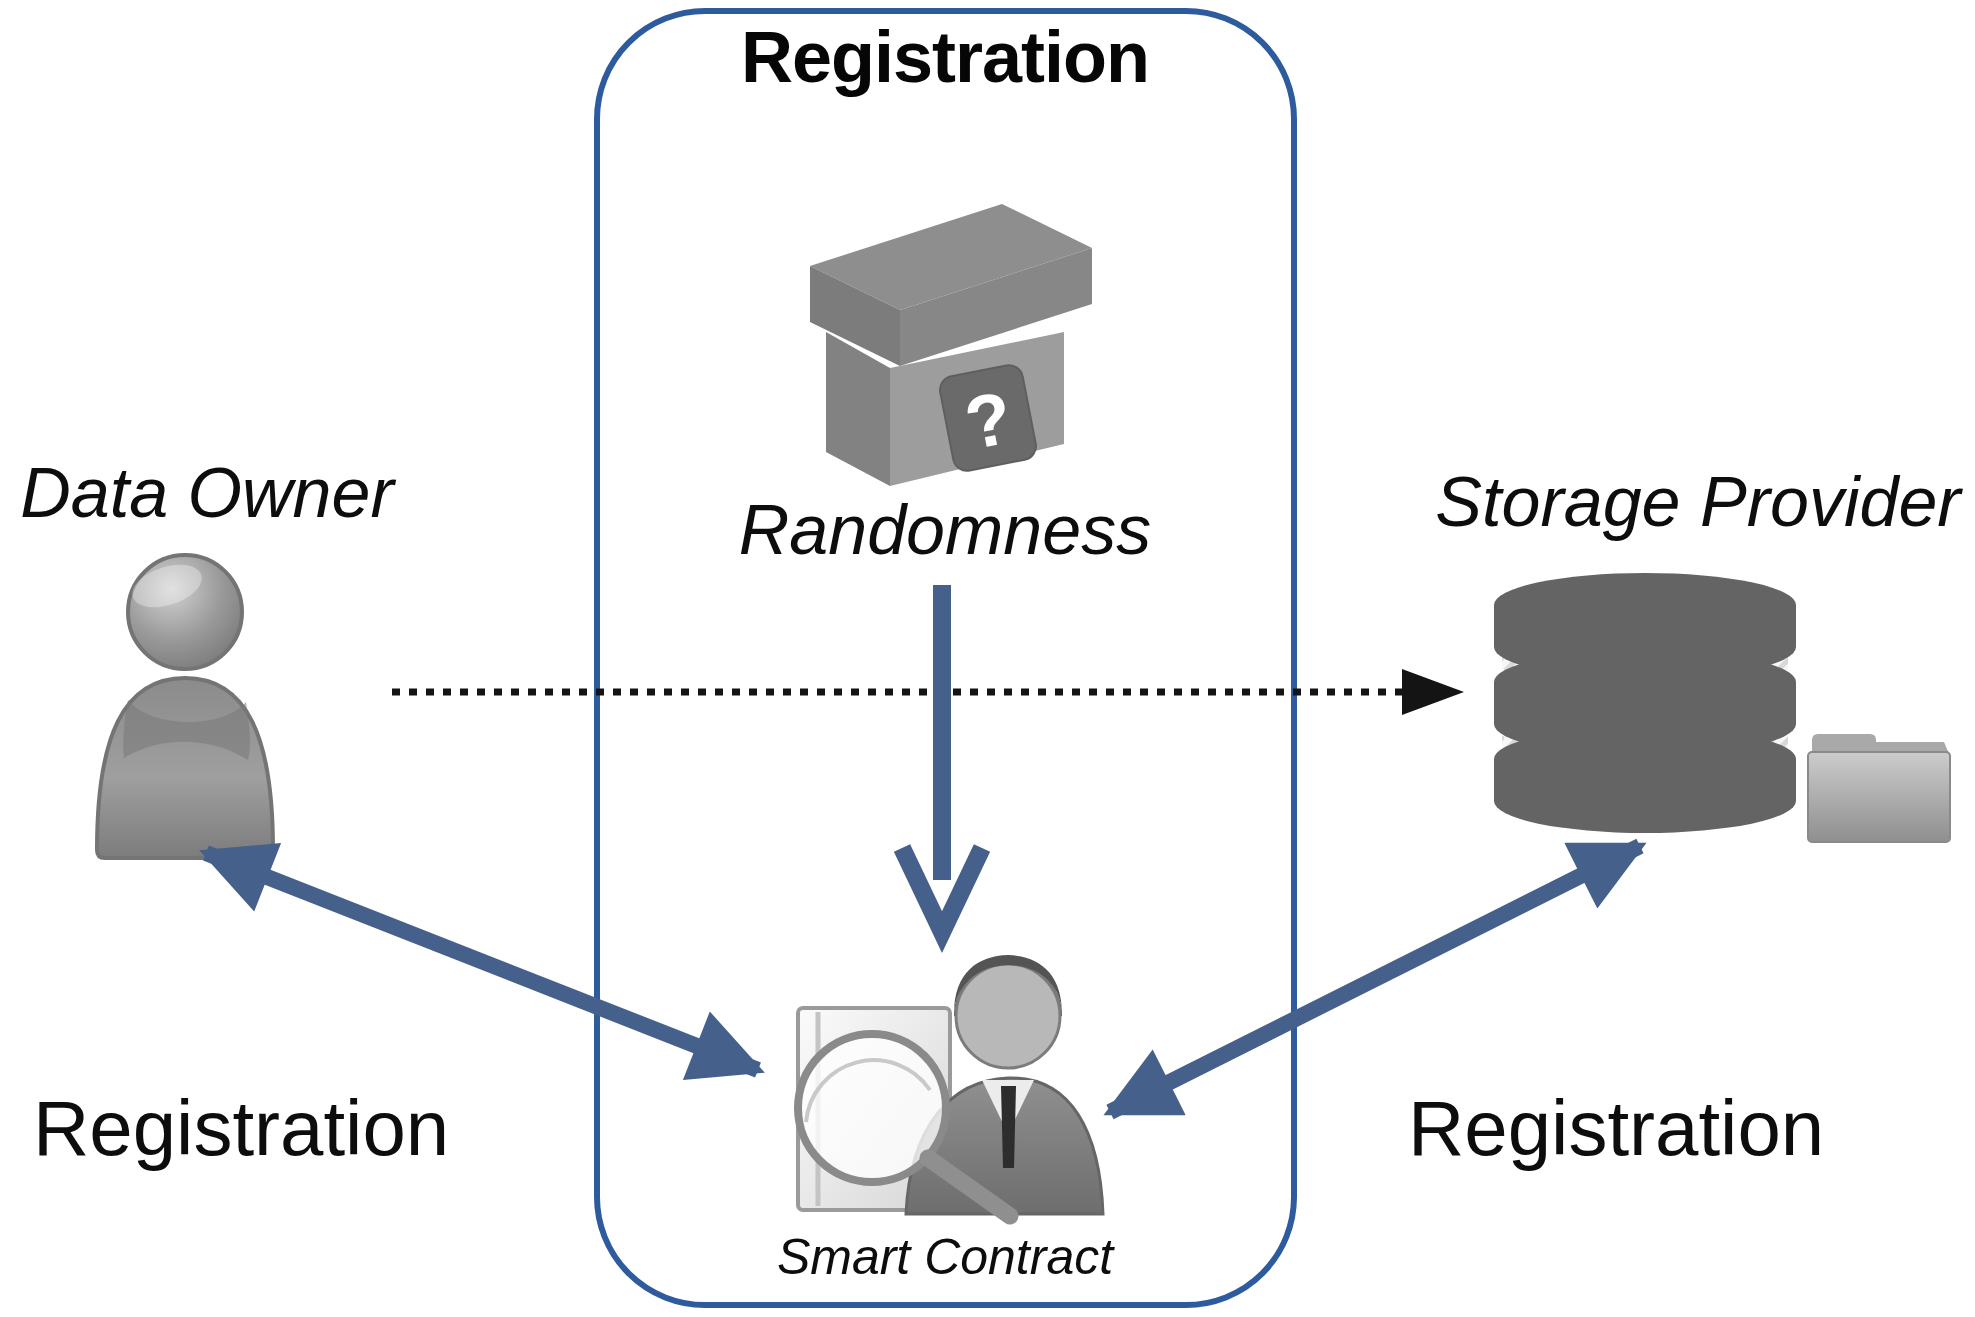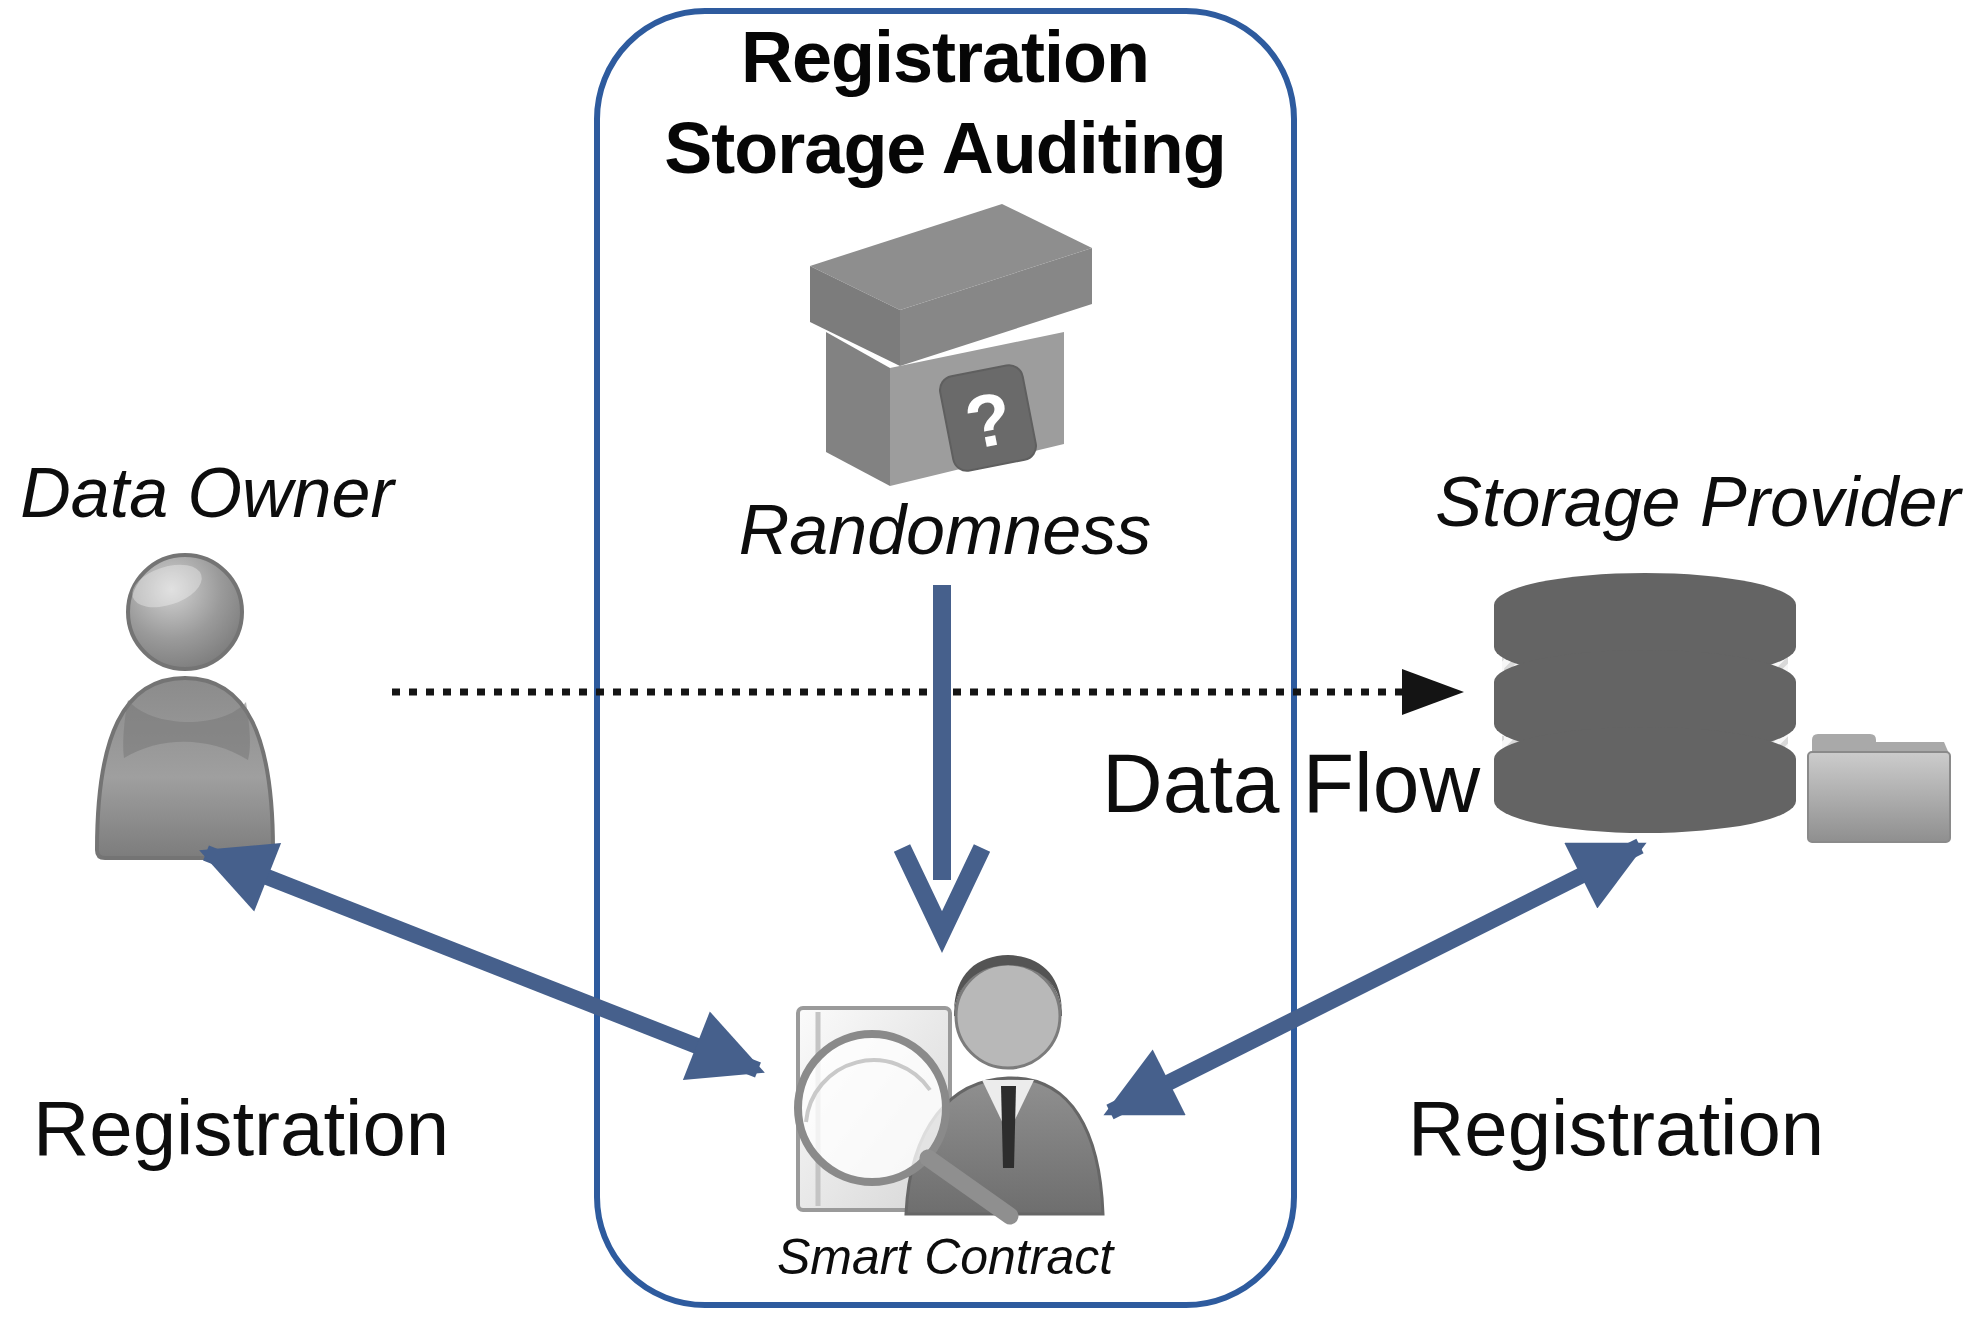--- a/index.html
+++ b/index.html
@@ -138,29 +138,27 @@
       <polyline points="902,848 942,932 982,848" fill="none" stroke="#46608c" stroke-width="18" stroke-linejoin="miter"></polyline>
     </g>
 
     <line x1="206" y1="853" x2="758" y2="1070" stroke="#46608c" stroke-width="16" marker-start="url(#ah)" marker-end="url(#ah)"></line>
 
     <line x1="1110" y1="1112" x2="1640" y2="846" stroke="#46608c" stroke-width="16" marker-start="url(#ah)" marker-end="url(#ah)"></line>
   </svg>
 
   <div class="title-block">
     <div>Registration</div>
-    <div>Storage Auditing</div>
   </div>
 
   <div class="label center it lbl-randomness">Randomness</div>
 
   <div class="label center it lbl-smart">Smart Contract</div>
 
   <div class="label center it lbl-data-owner">Data Owner</div>
 
   <div class="label center it lbl-storage-prov">Storage Provider</div>
 
-  <div class="label lbl-data-flow">Data Flow</div>
 
   <div class="label lbl-reg-left">Registration</div>
 
   <div class="label lbl-reg-right">Registration</div>
 </div>
 
 </body></html>

